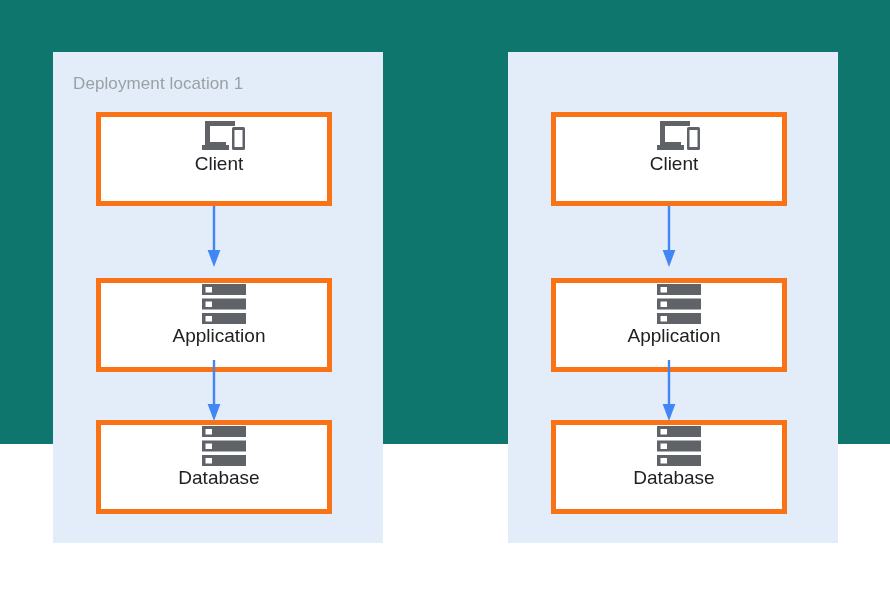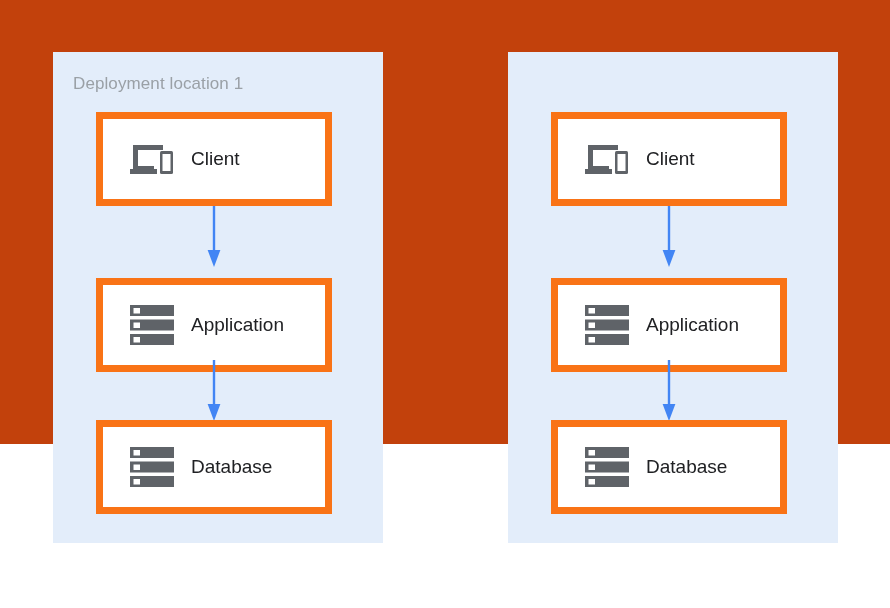--- a/index.html
+++ b/index.html
@@ -12,21 +12,21 @@
     height: 608px;
     background: #ffffff;
     font-family: "Liberation Sans", sans-serif;
     overflow: hidden;
   }
 
   #canvas {
     position: relative;
     width: 890px;
     height: 444px;
-    background: #c2410c;
+    background: #0f766e;
   }
 
   
   .zone {
     position: absolute;
     top: 52px;
     width: 330px;
     height: 491px;
     background: #E3EDFA;
   }
@@ -44,24 +44,24 @@
     white-space: nowrap;
   }
 
   
   .node {
     position: absolute;
     left: 43px;
     width: 236px;
     height: 94px;
     background: #ffffff;
-    border: 7px solid #f97316;
+    border: 5px solid #f97316;
     box-sizing: border-box;
     display: flex;
-    flex-direction: row;
+    flex-direction: column;
     align-items: center;
   }
   .node-client      { top: 60px; }
   .node-application { top: 214px; margin-top: 12px; }
   .node-database    { top: 368px; }
 
   .node-icon {
     flex: 0 0 auto;
     width: 58px;
     margin-left: 20px;

